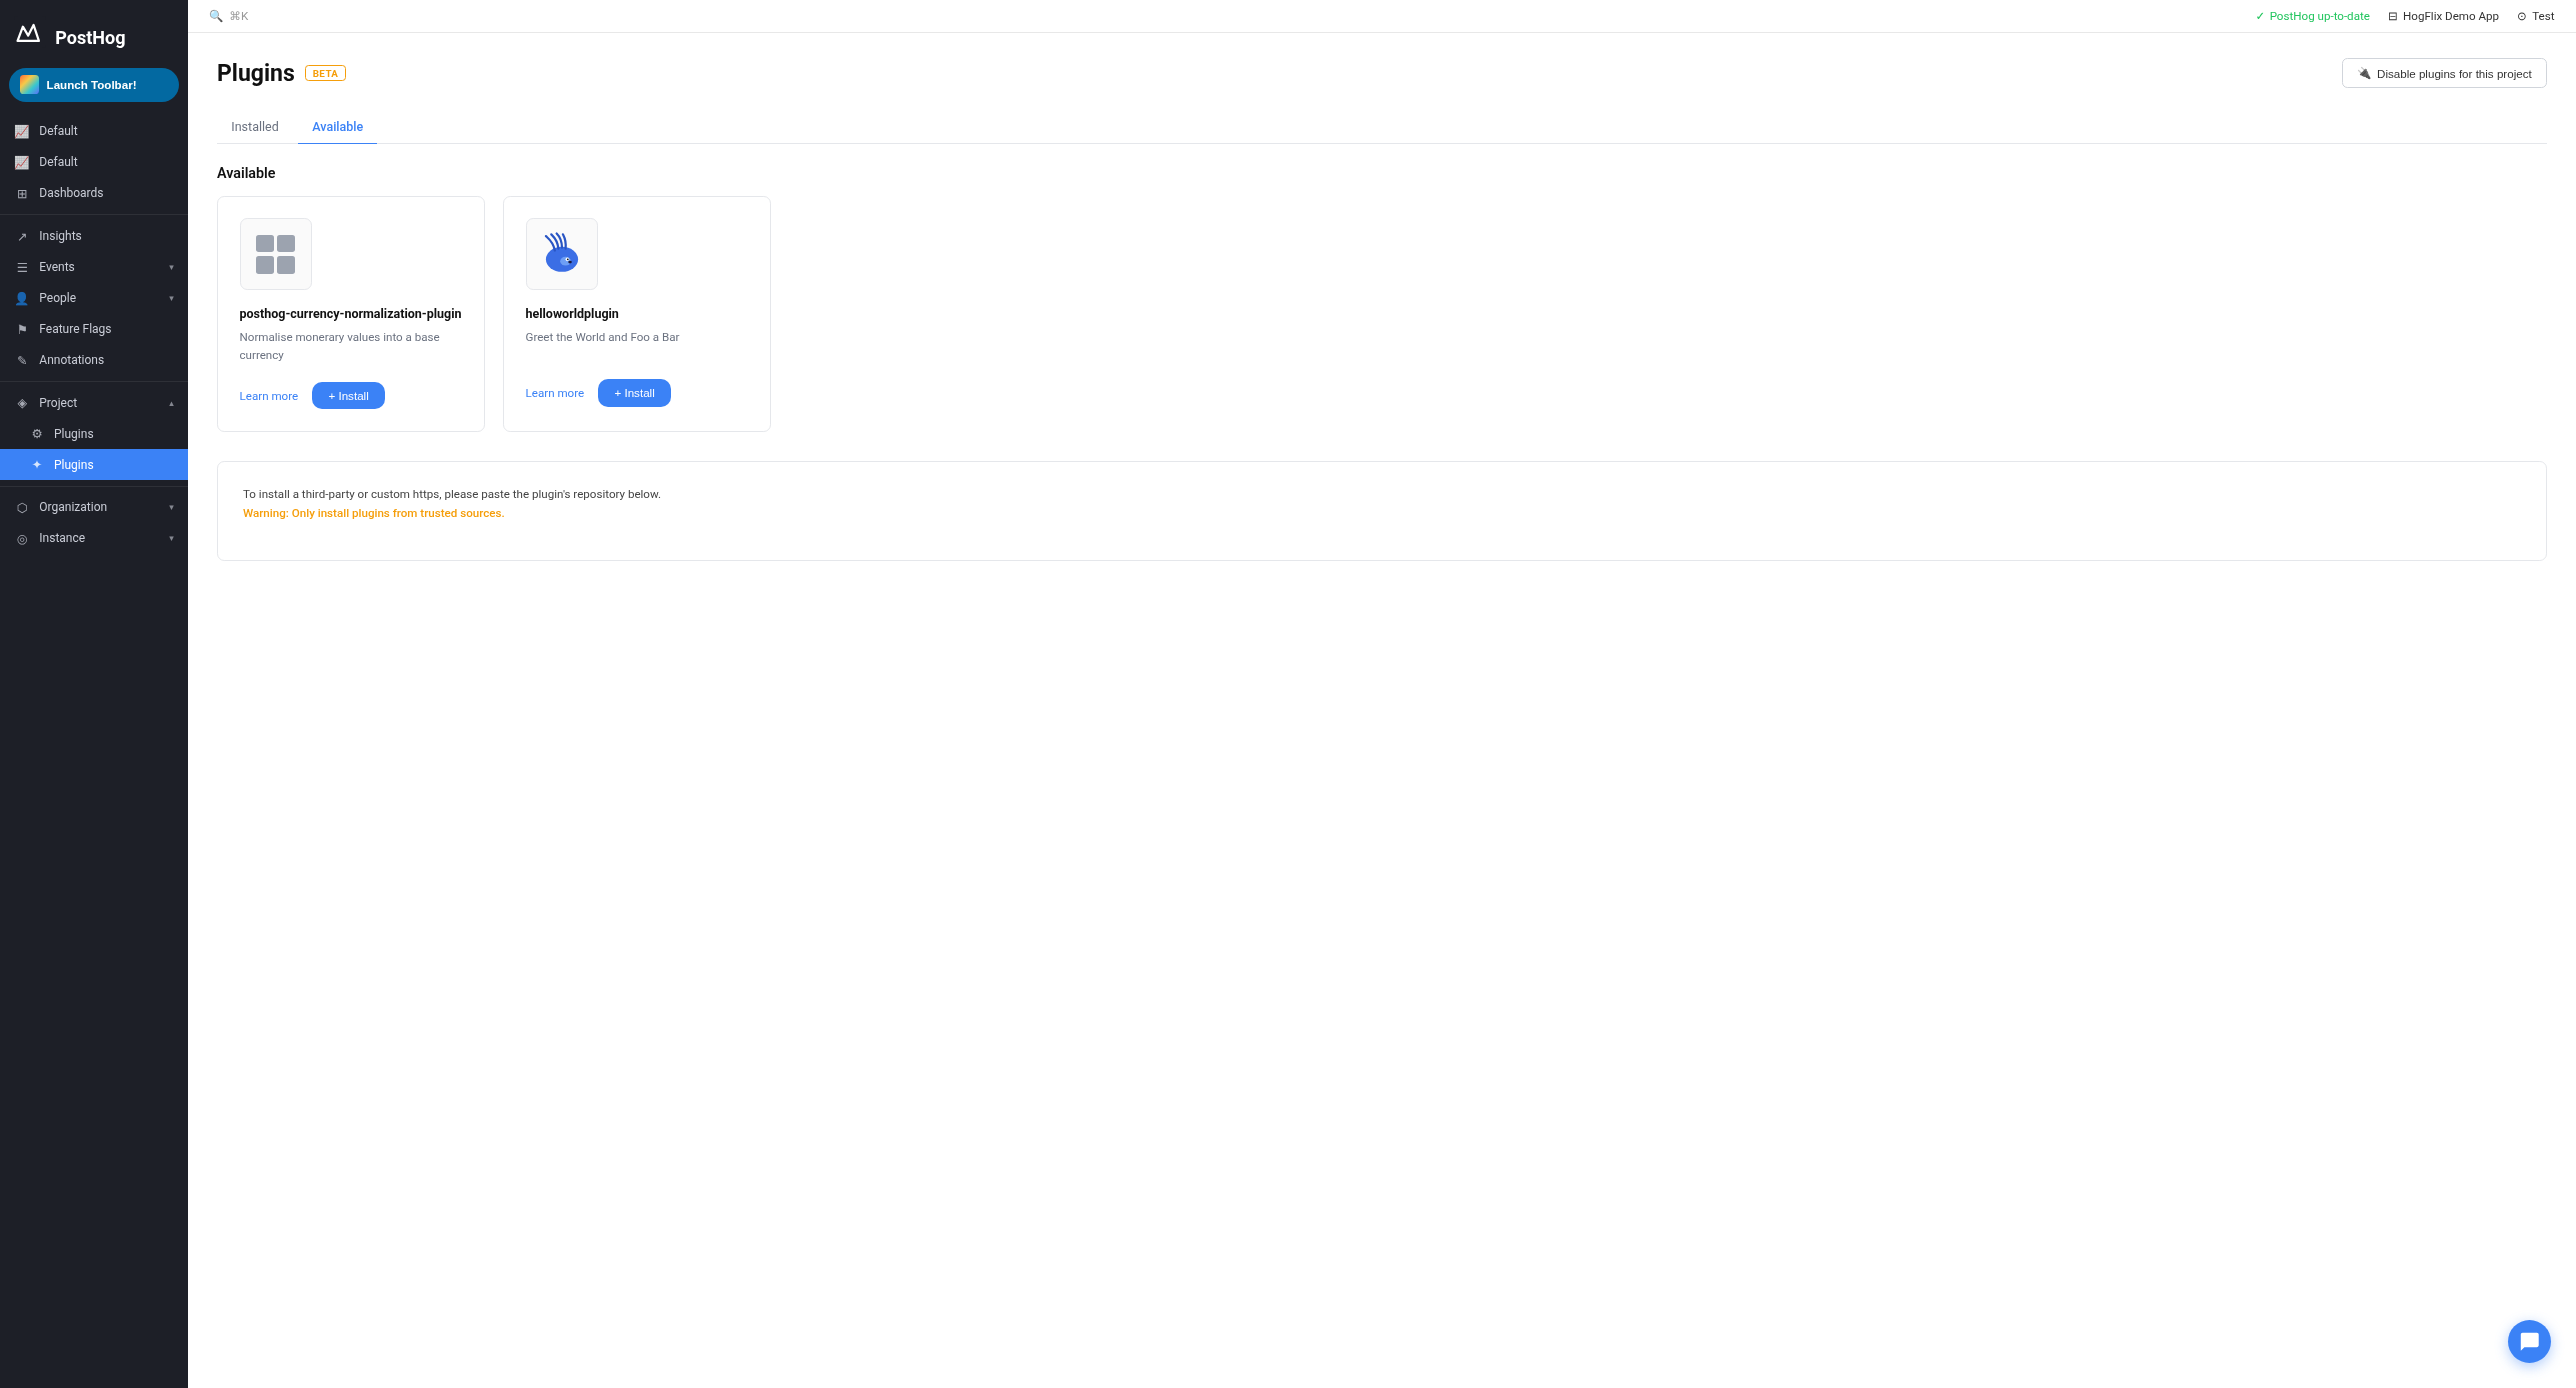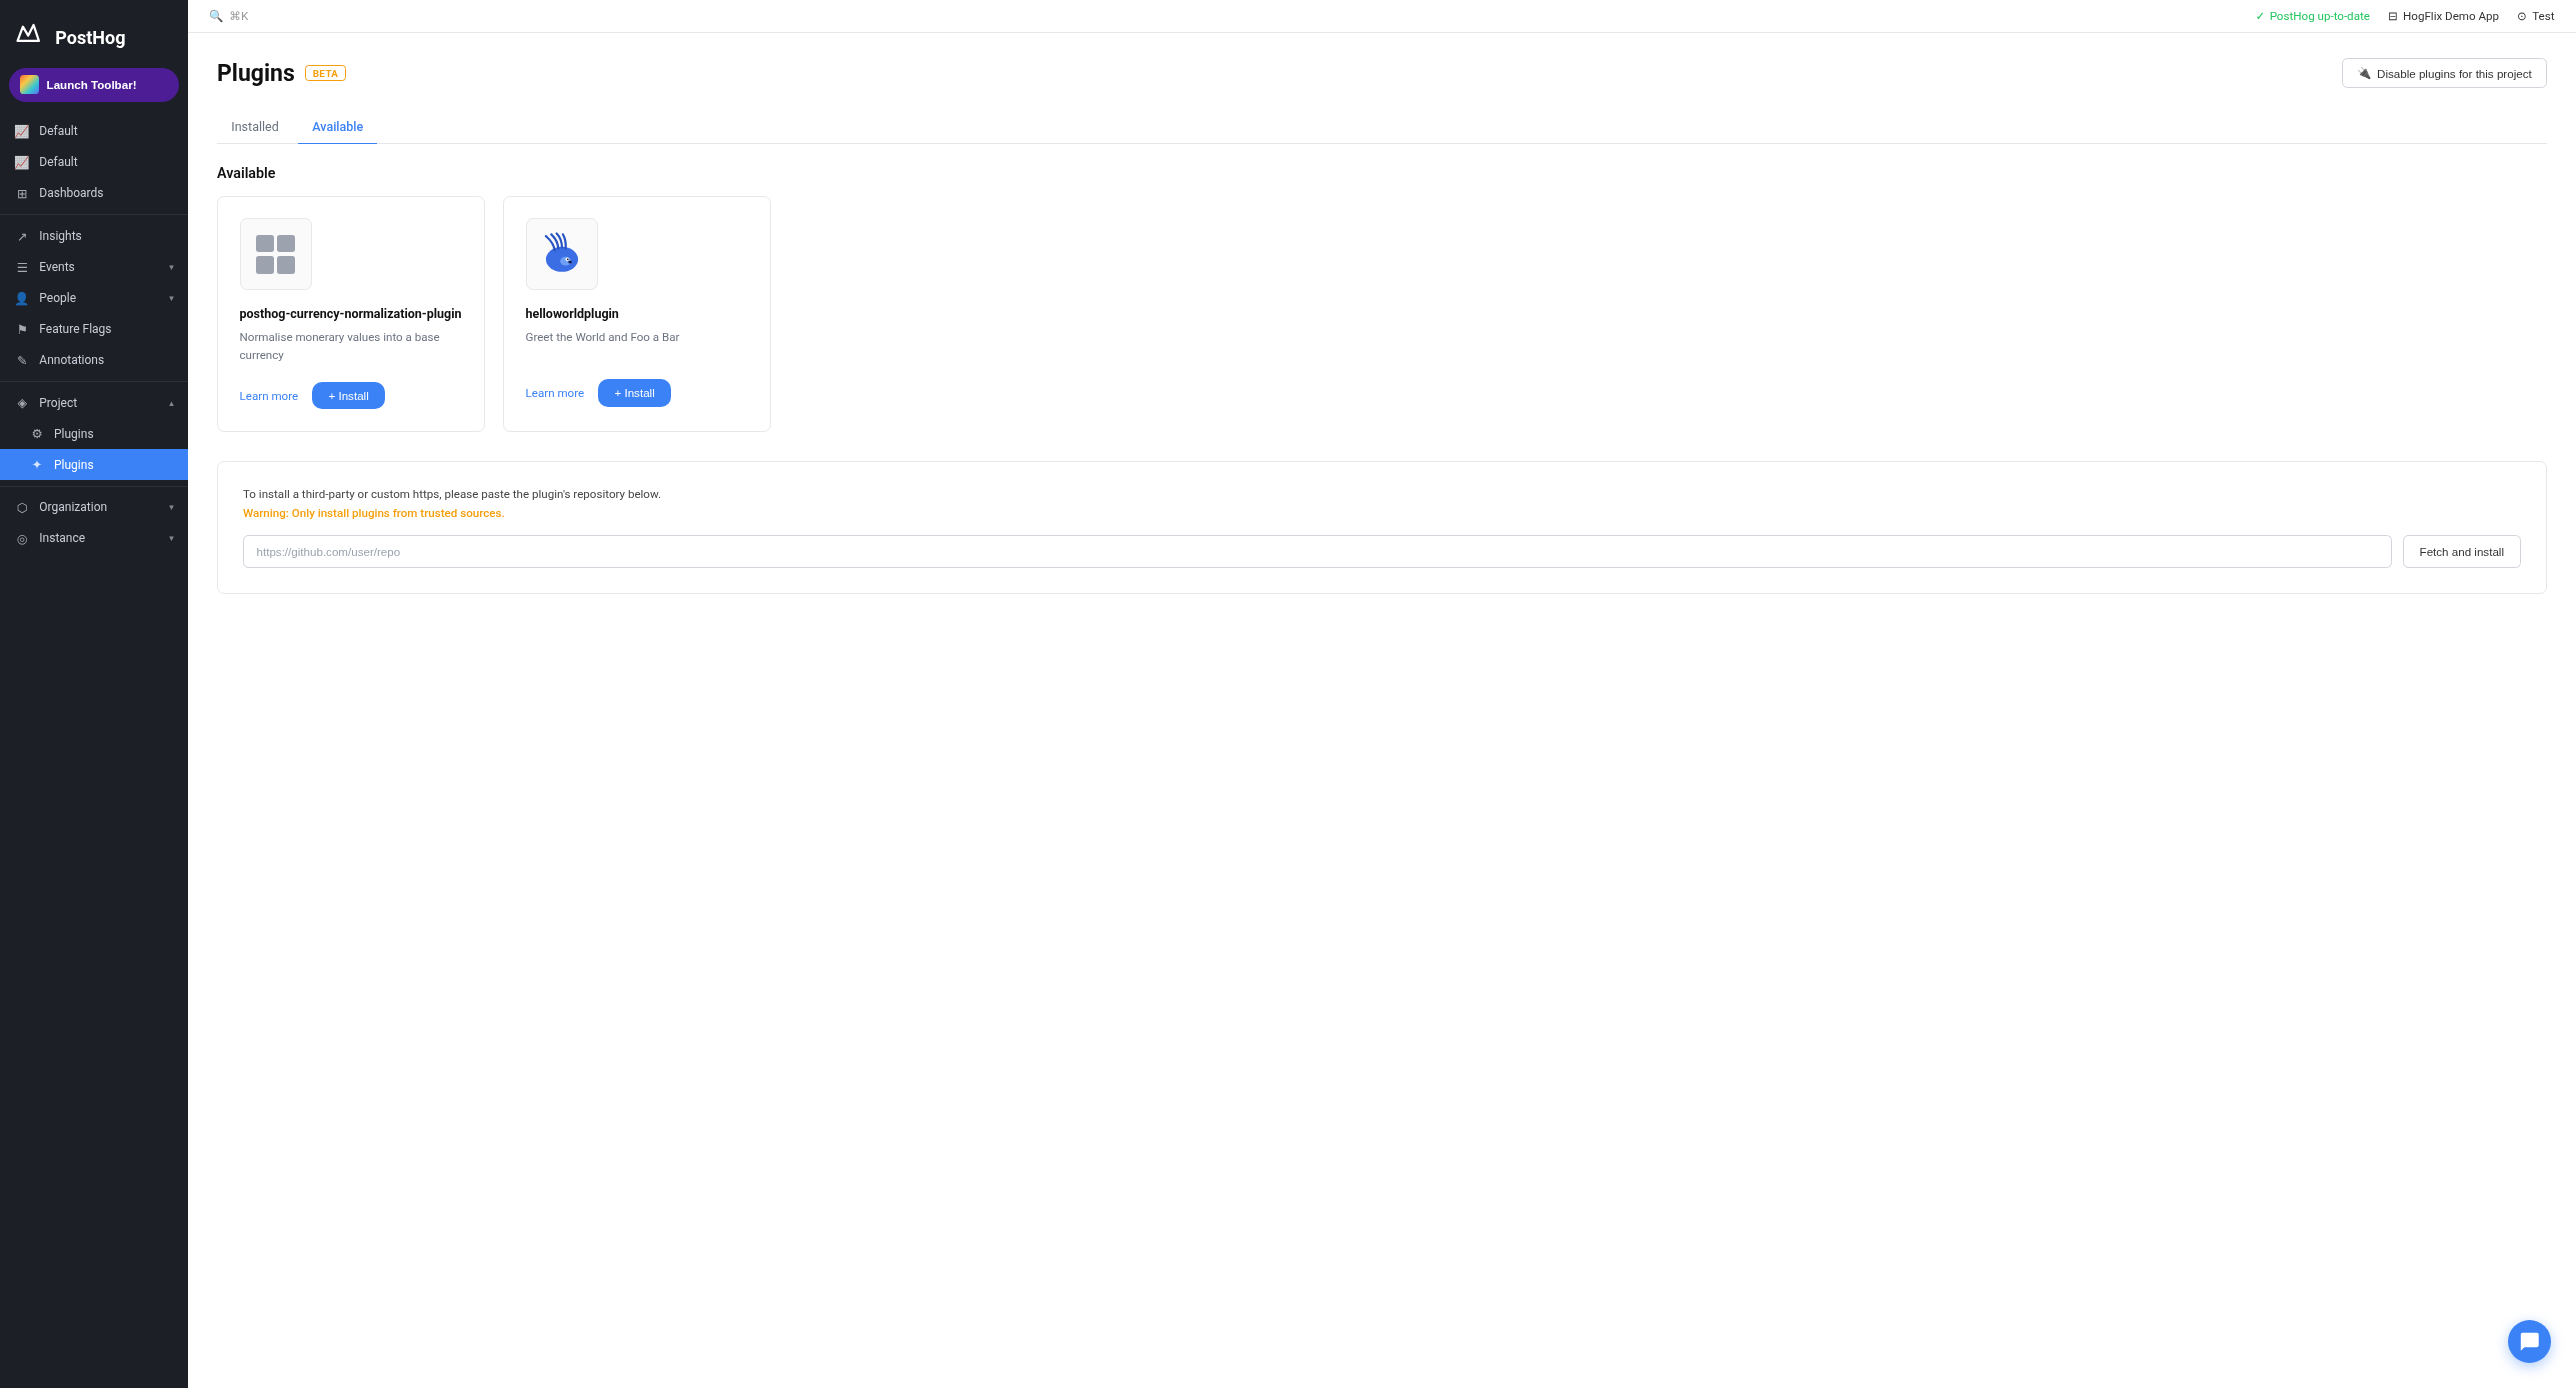--- a/index.html
+++ b/index.html
@@ -27,21 +27,21 @@
       color: #fff;
     }
 
     .sidebar-logo-icon {
       width: 32px;
       height: 32px;
     }
 
     .sidebar-toolbar-btn {
       margin: 3.6px 9px 10.7px;
-      background: #4c1d95;
+      background: #0369a1;
       border: none;
       border-radius: 17px;
       color: #fff;
       padding: 7.2px 10.7px;
       font-size: 11.6px;
       font-weight: 600;
       cursor: pointer;
       display: flex;
       align-items: center;
       gap: 7.2px;
@@ -574,24 +574,20 @@
         <div class="plugin-actions">
           <a class="learn-more-link">Learn more</a>
           <button class="install-btn">+ Install</button>
         </div>
       </div>
     </div>
 
     <div class="custom-plugin-section">
       <div class="custom-plugin-desc">To install a third-party or custom https, please paste the plugin's repository below.</div>
       <div class="custom-plugin-warning">Warning: Only install plugins from trusted sources.</div>
-      <div class="custom-plugin-input-row">
-        <input class="custom-plugin-input" type="text" placeholder="https://github.com/user/repo" style="">
-        <button class="fetch-btn">Fetch and install</button>
-      </div>
     </div>
   </div>
 </div>
 
 <div class="chat-bubble">
   <svg width="21.5" height="21.5" viewBox="0 0 24 24" fill="white">
     <path d="M20 2H4C2.9 2 2 2.9 2 4v18l4-4h14c1.1 0 2-.9 2-2V4c0-1.1-.9-2-2-2z"></path>
   </svg>
 </div>
 

